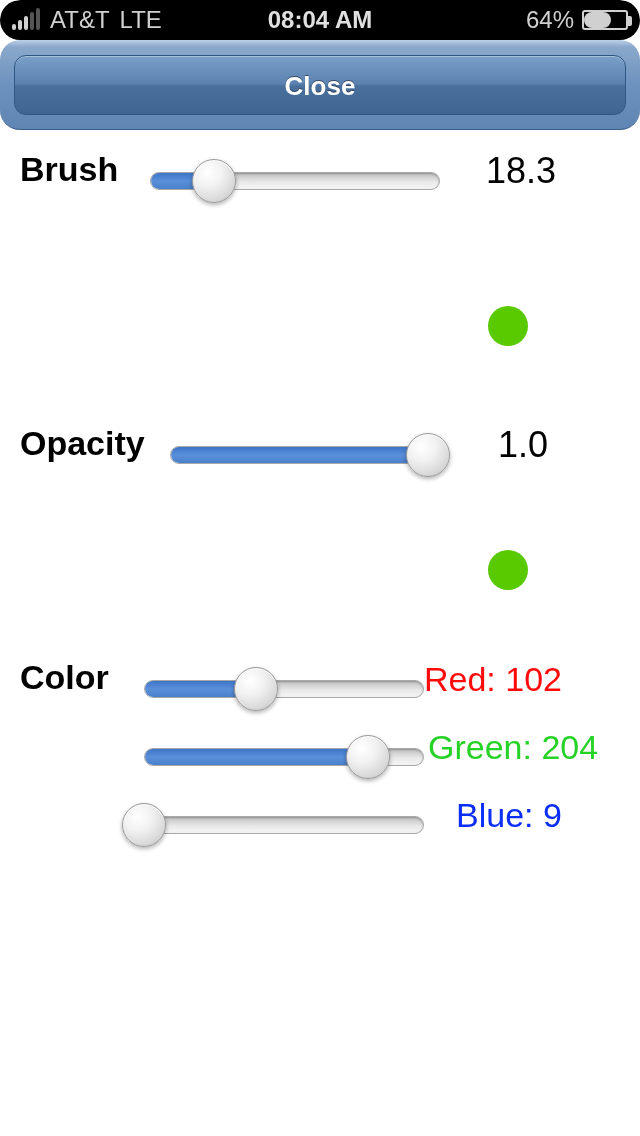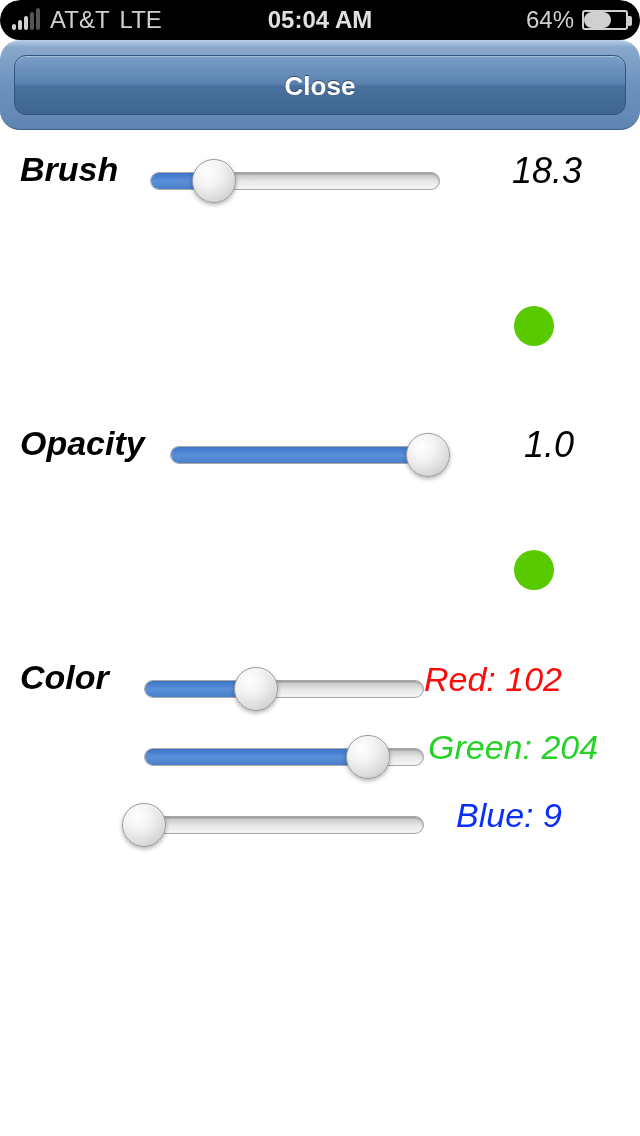--- a/index.html
+++ b/index.html
@@ -58,22 +58,21 @@
       font-size: 26px;
       font-weight: 700;
       text-align: center;
       line-height: 60px;
       text-shadow: 0 -1px 0 rgba(0,0,0,0.45);
       box-shadow: inset 0 1px 0 rgba(255,255,255,0.35);
     }
 
     
     .content {
-      padding: 14px 6px 0 20px;
-      font-style: italic;
+      padding: 14px 32px 0 20px;
     }
     .row {
       position: relative;
       height: 64px;
     }
     .row-label {
       position: absolute;
       left: 0; top: 6px;
       font-size: 34px;
       font-weight: 800;
@@ -154,21 +153,21 @@
     <div class="signal">
       <span></span>
         <span></span>
         <span></span>
         <span></span>
         <span></span>
     </div>
     <span>AT&amp;T</span>
     <span>LTE</span>
   </div>
-  <div class="status-center">05:04 AM</div>
+  <div class="status-center">08:04 AM</div>
   <div class="status-right">
     <span>64%</span>
     <div class="battery">
       <div class="battery-fill"></div>
     </div>
   </div>
 </div>
 
 <div class="nav-bar">
   <div class="close-btn">Close</div>

